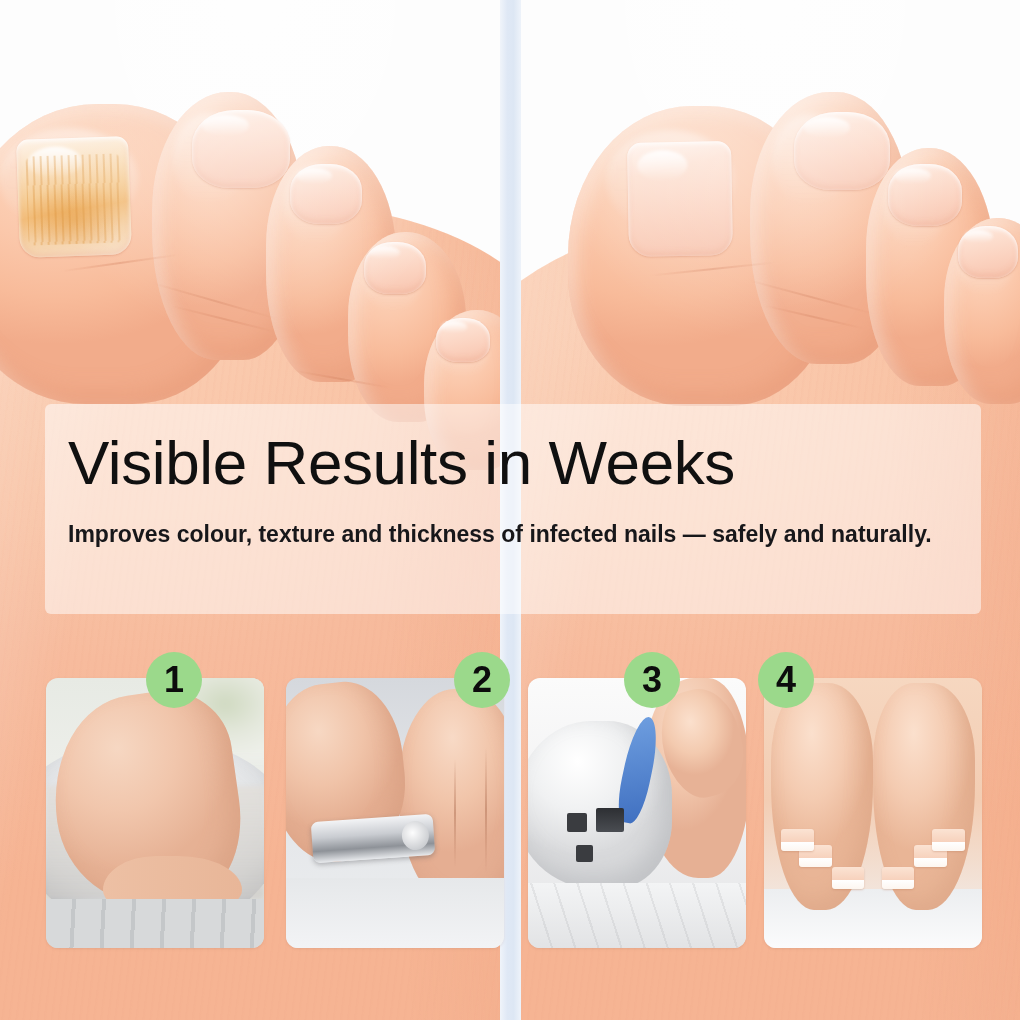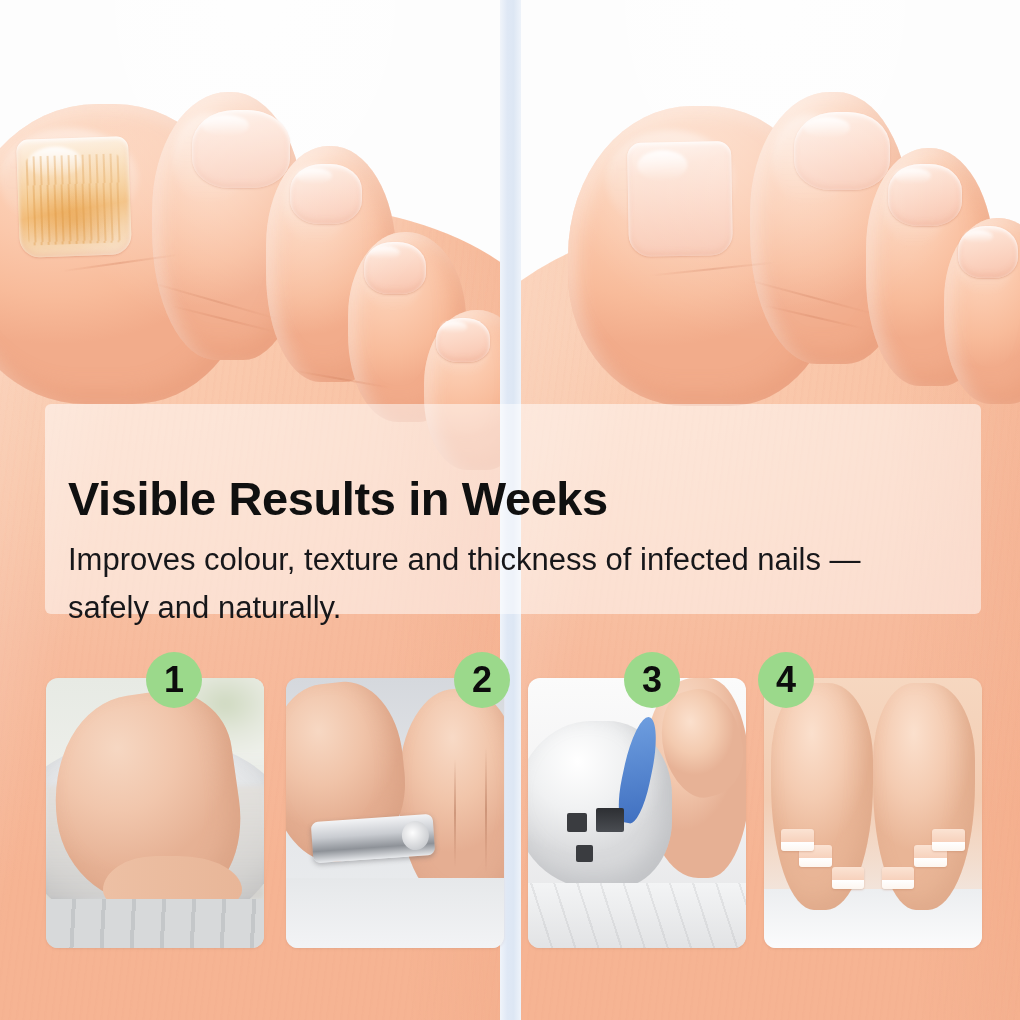--- a/index.html
+++ b/index.html
@@ -105,32 +105,31 @@
 
   
   .text-panel{
     position:absolute;
     left:45px; top:404px; width:936px; height:210px;
     background:rgba(255,255,255,.52);
     border-radius:6px;
     padding:26px 30px 0 23px;
   }
   .headline{
-    font-size:47px;
-    font-weight:700;
+    font-size:62px;
+    font-weight:400;
     letter-spacing:-.4px;
     color:#101010;
     line-height:1.06;
     white-space:nowrap;
-    margin-top:44px;
   }
   .subline{
-    margin-top:12px;
-    font-size:31px;
-    font-weight:400;
+    margin-top:21px;
+    font-size:23px;
+    font-weight:700;
     color:#17171a;
     line-height:1.55;
     max-width:880px;
   }
 
   
   .steps{
     position:absolute; left:0; top:652px; width:1020px; height:300px;
   }
   .step{

